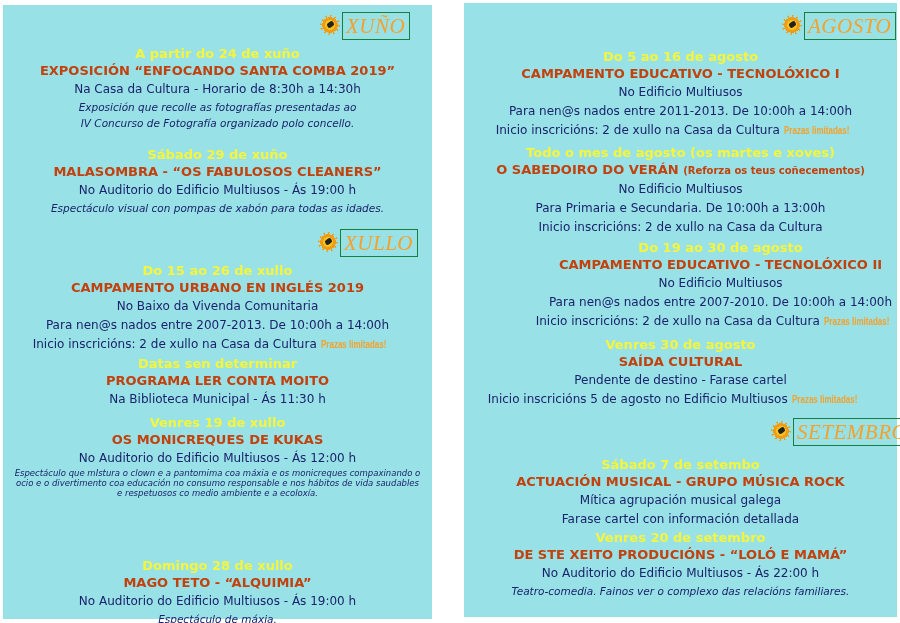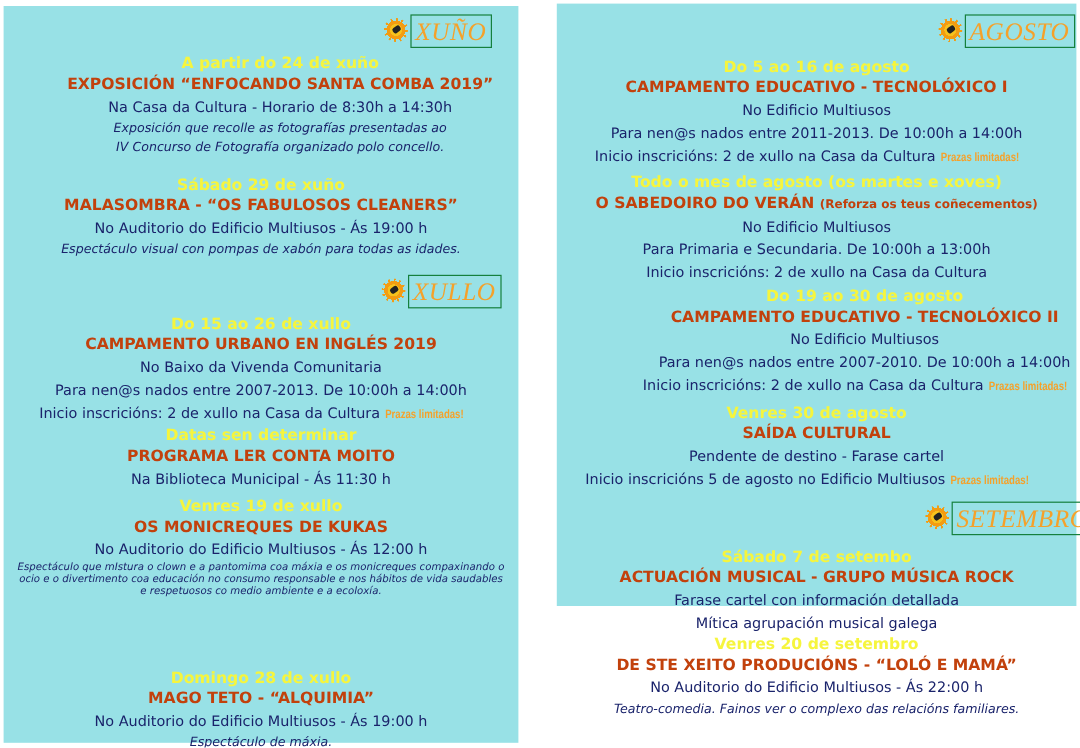--- a/index.html
+++ b/index.html
@@ -1,19 +1,19 @@
 <!DOCTYPE html>
 <html><head>
 <meta charset="utf-8">
 <style>
   html, body { margin:0; padding:0; background:#ffffff; }
   body { width:900px; height:623px; position:relative; overflow:hidden; font-family:"DejaVu Sans", sans-serif; }
   .panel { position:absolute; background:#98e1e6; }
   #left { left:3px; top:5px; width:429px; height:614px; }
-  #right { left:464px; top:3px; width:433px; height:502px; }
+  #right { left:464px; top:3px; width:433px; height:614px; }
   .badge { position:absolute; height:30px; display:flex; align-items:center; }
   .sun { width:22px; height:26px; position:relative; margin-right:1px; }
   .sun .ray { position:absolute; left:1px; top:2px; width:20px; height:20px; border-radius:50%;
     background: radial-gradient(circle at 50% 50%, #f6c21d 0 35%, #f39c12 36% 55%, transparent 56%),
                 conic-gradient(#f39c12 0 10deg, transparent 10deg 30deg, #f39c12 30deg 40deg, transparent 40deg 60deg, #f39c12 60deg 70deg, transparent 70deg 90deg, #f39c12 90deg 100deg, transparent 100deg 120deg, #f39c12 120deg 130deg, transparent 130deg 150deg, #f39c12 150deg 160deg, transparent 160deg 180deg, #f39c12 180deg 190deg, transparent 190deg 210deg, #f39c12 210deg 220deg, transparent 220deg 240deg, #f39c12 240deg 250deg, transparent 250deg 270deg, #f39c12 270deg 280deg, transparent 280deg 300deg, #f39c12 300deg 310deg, transparent 310deg 330deg, #f39c12 330deg 340deg, transparent 340deg 360deg); }
   .sun .glasses { position:absolute; left:8px; top:9px; width:7px; height:5px; background:#222; border-radius:2px; transform:rotate(-35deg); }
   .badge .label { border:1px solid #15803d; color:#f5a12a; font-family:"Liberation Serif", serif; font-style:italic;
     font-size:21px; line-height:26px; padding:0 4px 0 3px; letter-spacing:0.5px; background:transparent; }
   .ev { position:absolute; left:0; width:100%; text-align:center; }
   .date { color:#f6f53d; font-weight:bold; font-size:13px; line-height:17px; }
@@ -30,21 +30,21 @@
 <div class="panel" id="left">
 
   <div class="badge" style="left:316px; top:6px;">
     <div class="sun">
         <div class="ray"></div>
         <div class="glasses"></div>
       </div>
     <span class="label">XUÑO</span>
   </div>
 
-  <div class="ev" style="top:40px;margin-left:16px;">
+  <div class="ev" style="top:40px;">
     <div class="date">A partir do 24 de xuño</div>
     <div class="title">EXPOSICIÓN “ENFOCANDO SANTA COMBA 2019”</div>
     <div class="line">Na Casa da Cultura - Horario de 8:30h a 14:30h</div>
     <div class="desc">Exposición  que  recolle  as  fotografías  presentadas  ao</div>
     <div class="desc">IV Concurso de Fotografía organizado polo concello.</div>
   </div>
 
   <div class="ev" style="top:141px;">
     <div class="date">Sábado 29 de xuño</div>
     <div class="title">MALASOMBRA -  “OS FABULOSOS CLEANERS”</div>
@@ -134,22 +134,22 @@
     <div class="sun">
         <div class="ray"></div>
         <div class="glasses"></div>
       </div>
     <span class="label">SETEMBRO</span>
   </div>
 
   <div class="ev" style="top:431px;margin-top:22px;">
     <div class="date">Sábado 7 de setembo</div>
     <div class="title">ACTUACIÓN MUSICAL - GRUPO MÚSICA ROCK</div>
+    <div class="line">Mítica agrupación musical galega</div>
     <div class="line">Farase cartel con información detallada</div>
-    <div class="line">Mítica agrupación musical galega</div>
   </div>
 
   <div class="ev" style="top:526px;">
     <div class="date">Venres 20 de setembro</div>
     <div class="title">DE STE XEITO PRODUCIÓNS - “LOLÓ E MAMÁ”</div>
     <div class="line">No Auditorio do Edificio Multiusos - Ás 22:00 h</div>
     <div class="desc">Teatro-comedia. Fainos ver o complexo das relacións familiares.</div>
   </div>
 </div>
 

